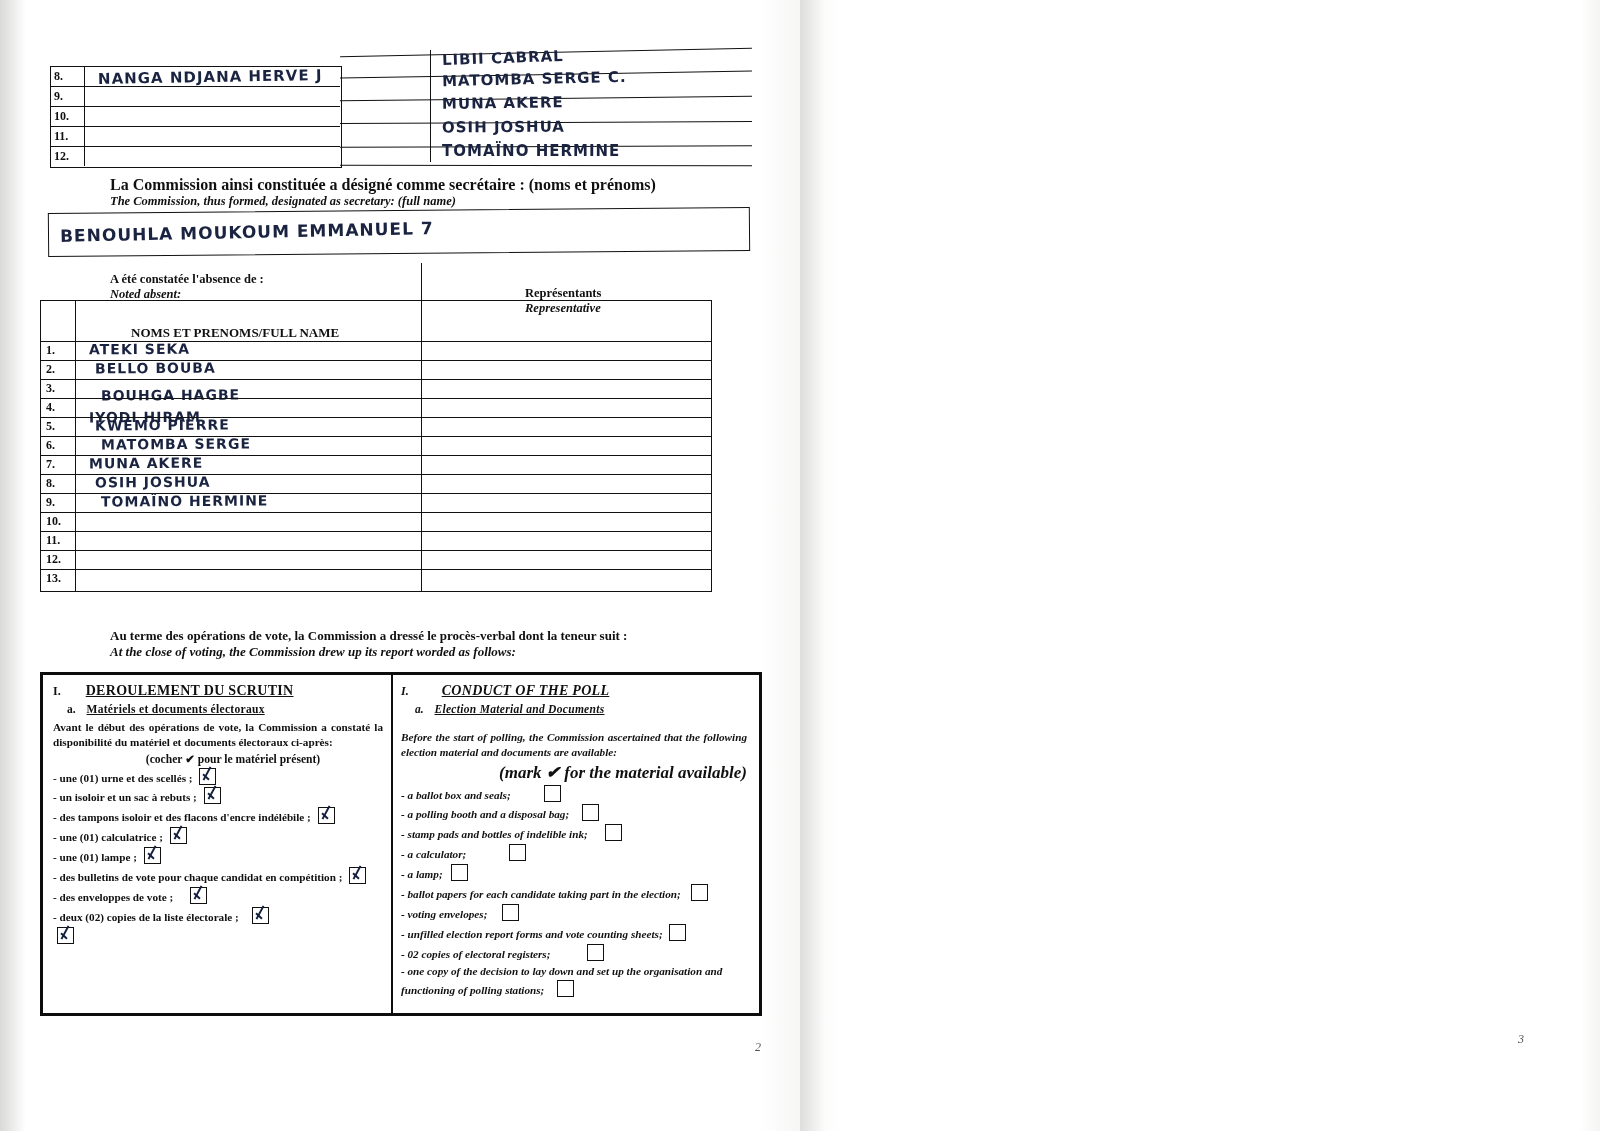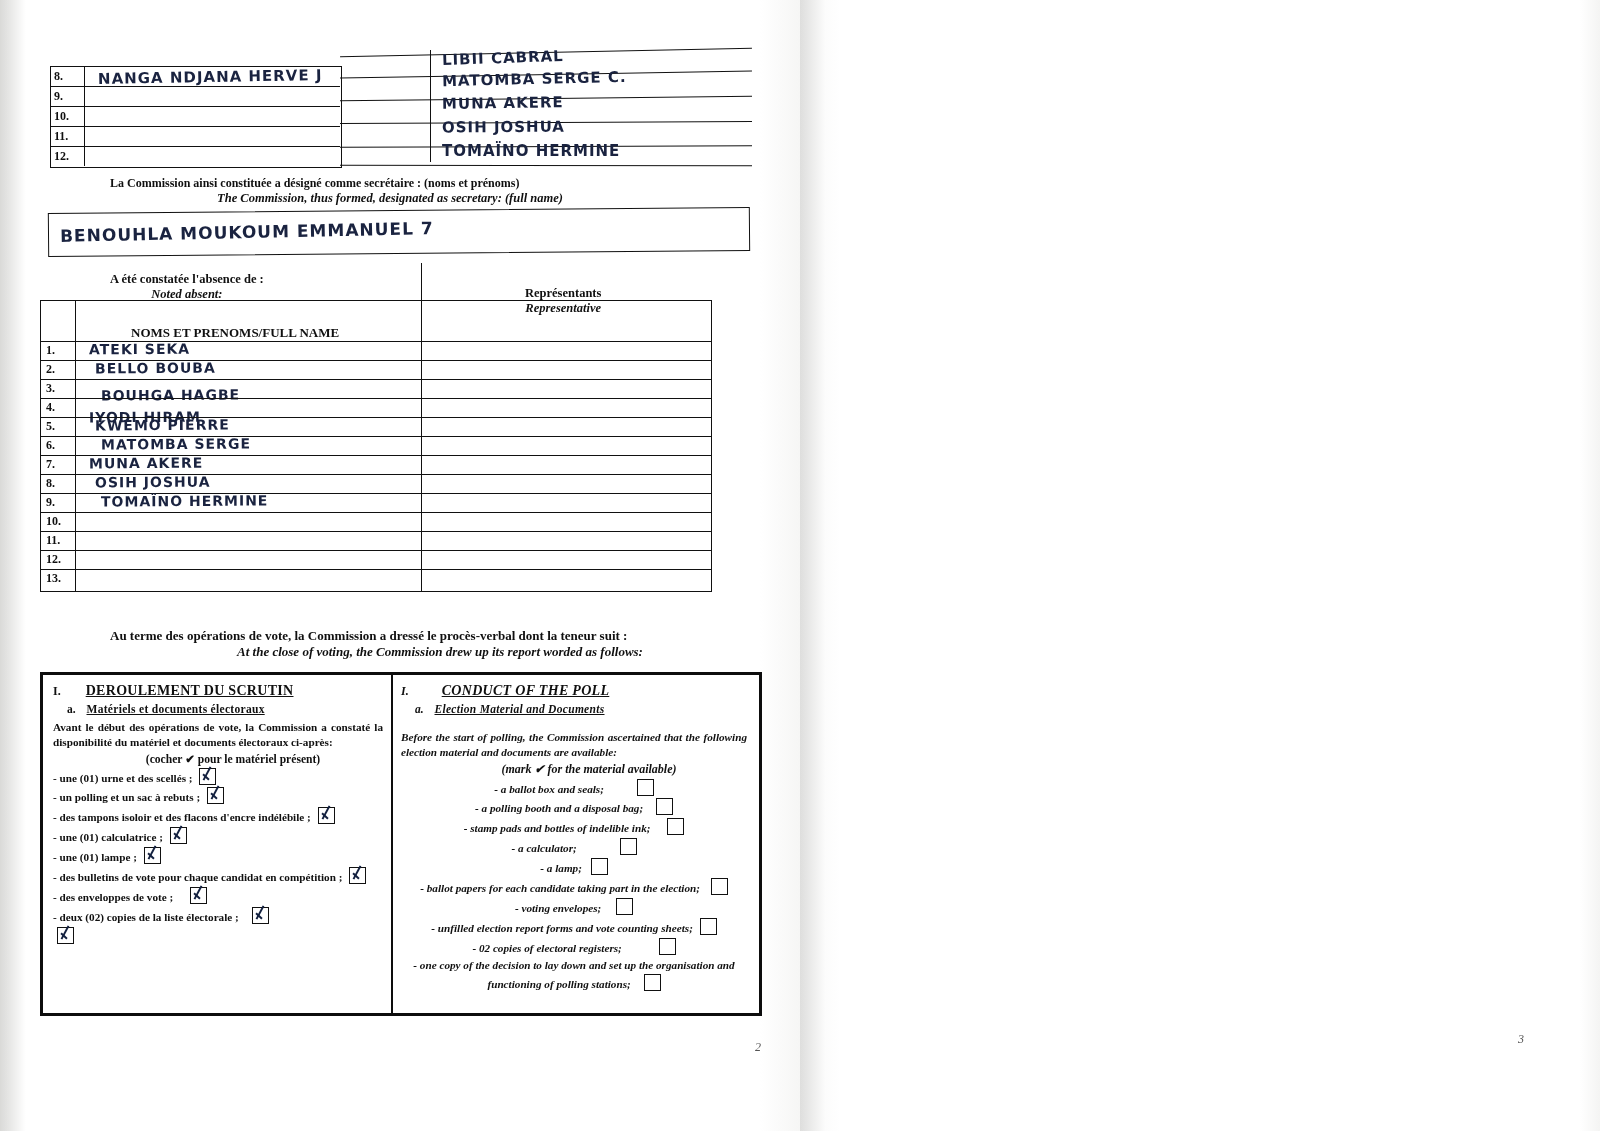--- a/index.html
+++ b/index.html
@@ -12,21 +12,21 @@
   
   .sheet{position:absolute;background:#ffffff;}
   #sheet-left{left:0;top:0;width:800px;height:1131px;
      background:linear-gradient(90deg,#f2f2f0 0px,#ffffff 26px,#ffffff 760px,#f6f6f5 800px);}
   #sheet-right{left:800px;top:0;width:800px;height:1131px;
      background:linear-gradient(90deg,#f7f7f6 0px,#ffffff 40px,#ffffff 780px,#f4f4f3 800px);}
   .edge-shadow{position:absolute;top:0;width:26px;height:100%;
      background:linear-gradient(90deg,rgba(0,0,0,.10),rgba(0,0,0,0));}
   
   .fr{font-family:"Liberation Serif",serif;font-weight:bold;}
-  .en{font-family:"Liberation Serif",serif;font-style:italic;font-weight:bold;text-align:center;}
+  .en{font-family:"Liberation Serif",serif;font-style:italic;font-weight:bold;}
   .sec-title{font-weight:bold;text-decoration:underline;letter-spacing:.3px;}
   .hand{font-family:"DejaVu Sans",sans-serif;font-weight:bold;color:#1a2340;
         letter-spacing:1px;text-transform:uppercase;}
   
   #top-table{position:absolute;left:50px;top:66px;width:700px;height:100px;}
   #top-table .grid{position:absolute;left:0;top:0;width:290px;height:100px;
      border:1.6px solid #111;}
   #top-table .rowline{position:absolute;left:0;width:290px;border-top:1.4px solid #111;}
   #top-table .numcol{position:absolute;left:0;top:0;width:34px;height:100px;
      border-right:1.4px solid #111;}
@@ -85,21 +85,21 @@
 
     <span class="hand hand-top" style="left:48px;top:2px;transform:rotate(-1deg)">NANGA NDJANA HERVE J</span>
     <span class="hand hand-top" style="left:392px;top:-17px;transform:rotate(-2deg)">LIBII CABRAL</span>
     <span class="hand hand-top" style="left:392px;top:4px;transform:rotate(-1.4deg)">MATOMBA SERGE C.</span>
     <span class="hand hand-top" style="left:392px;top:28px;transform:rotate(-0.8deg)">MUNA      AKERE</span>
     <span class="hand hand-top" style="left:392px;top:52px;transform:rotate(-0.4deg)">OSIH     JOSHUA</span>
     <span class="hand hand-top" style="left:392px;top:76px;transform:rotate(0deg)">TOMAÏNO    HERMINE</span>
   </div>
 
   <div style="position:absolute;left:110px;top:176px;width:560px;">
-    <div class="fr" style="font-size:12px">La Commission ainsi constituée a désigné comme secrétaire : (noms et prénoms)</div>
+    <div class="fr" style="font-size:16px">La Commission ainsi constituée a désigné comme secrétaire : (noms et prénoms)</div>
     <div class="en" style="font-size:12.5px">The Commission, thus formed, designated as secretary: (full name)</div>
   </div>
   <div style="position:absolute;left:48px;top:210px;width:700px;height:42px;border:1.5px solid #111;transform:rotate(-0.5deg)"></div>
   <span class="hand" style="position:absolute;left:60px;top:222px;font-size:17px;transform:rotate(-1.2deg)">BENOUHLA MOUKOUM EMMANUEL 7</span>
 
   <div style="position:absolute;left:110px;top:272px;">
     <div class="fr" style="font-size:12.5px">A été constatée l'absence de :</div>
     <div class="en" style="font-size:12.5px">Noted absent:</div>
   </div>
   <div style="position:absolute;left:525px;top:286px;">
@@ -164,42 +164,42 @@
         <span class="fr sec-title" style="font-size:14px">DEROULEMENT DU SCRUTIN</span>
       </div>
       <div style="font-size:11.5px;margin:4px 0 5px 14px">
         <span class="fr" style="margin-right:8px">a.</span>
         <span class="fr sec-title">Matériels et documents électoraux</span>
       </div>
       <div class="fr" style="font-size:11.2px;text-align:justify;line-height:1.32">Avant le début des opérations de vote, la Commission a constaté la disponibilité du matériel et documents électoraux ci-après:</div>
       <div class="fr" style="font-size:11.6px;text-align:center;margin:2px 0 2px 30px">(cocher ✔ pour le matériel présent)</div>
       <div id="fr-items" style="font-size:11.2px;line-height:1.42">
           <div class="bullet fr"><span>- une (01) urne et des scellés ; </span><span class="cb checked" style="margin-left: 4px;"></span></div>
-          <div class="bullet fr"><span>- un polling et un sac à rebuts ; </span><span class="cb checked" style="margin-left: 4px;"></span></div>
+          <div class="bullet fr"><span>- un isoloir et un sac à rebuts ; </span><span class="cb checked" style="margin-left: 4px;"></span></div>
           <div class="bullet fr"><span>- des tampons isoloir et des flacons d'encre indélébile ; </span><span class="cb checked" style="margin-left: 4px;"></span></div>
           <div class="bullet fr"><span>- une (01) calculatrice ; </span><span class="cb checked" style="margin-left: 4px;"></span></div>
           <div class="bullet fr"><span>- une (01) lampe ; </span><span class="cb checked" style="margin-left: 4px;"></span></div>
           <div class="bullet fr"><span>- des bulletins de vote pour chaque candidat en compétition ; </span><span class="cb checked" style="margin-left: 4px;"></span></div>
           <div class="bullet fr"><span>- des enveloppes de vote ; </span><span class="cb checked" style="margin-left: 14px;"></span></div>
           <div class="bullet fr"><span>- deux (02) copies de la liste électorale ; </span><span class="cb checked" style="margin-left: 10px;"></span></div>
           <div class="bullet fr"><span class="cb checked" style="margin-left: 4px;"></span></div>
         </div>
     </div>
 
     <div class="col-pad" id="col-en-left" style="left:358px;width:346px">
       <div style="font-size:12px;margin-bottom:4px">
         <span class="en" style="margin-right:30px">I.</span>
         <span class="en sec-title" style="font-size:14px">CONDUCT OF THE POLL</span>
       </div>
       <div style="font-size:11.5px;margin:4px 0 15px 14px">
         <span class="en" style="margin-right:8px">a.</span>
         <span class="en sec-title">Election Material and Documents</span>
       </div>
       <div class="en" style="font-size:11.2px;text-align:justify;line-height:1.32">Before the start of polling, the Commission ascertained that the following election material and documents are available:</div>
-      <div class="en" style="font-size:12px;text-align:center;margin:2px 0 2px 30px">(mark ✔ for the material available)</div>
+      <div class="en" style="font-size:17px;text-align:right;margin:2px 0 2px 30px">(mark ✔ for the material available)</div>
       <div id="en-items" style="font-size:11.2px;line-height:1.42">
           <div class="bullet en"><span>- a ballot box and seals; </span><span class="cb" style="margin-left: 30px;"></span></div>
           <div class="bullet en"><span>- a polling booth and a disposal bag; </span><span class="cb" style="margin-left: 10px;"></span></div>
           <div class="bullet en"><span>- stamp pads and bottles of indelible ink; </span><span class="cb" style="margin-left: 14px;"></span></div>
           <div class="bullet en"><span>- a calculator; </span><span class="cb" style="margin-left: 40px;"></span></div>
           <div class="bullet en"><span>- a lamp; </span><span class="cb" style="margin-left: 6px;"></span></div>
           <div class="bullet en"><span>- ballot papers for each candidate taking part in the election; </span><span class="cb" style="margin-left: 8px;"></span></div>
           <div class="bullet en"><span>- voting envelopes; </span><span class="cb" style="margin-left: 12px;"></span></div>
           <div class="bullet en"><span>- unfilled election report forms and vote counting sheets; </span><span class="cb" style="margin-left: 4px;"></span></div>
           <div class="bullet en"><span>- 02 copies of electoral registers; </span><span class="cb" style="margin-left: 34px;"></span></div>

